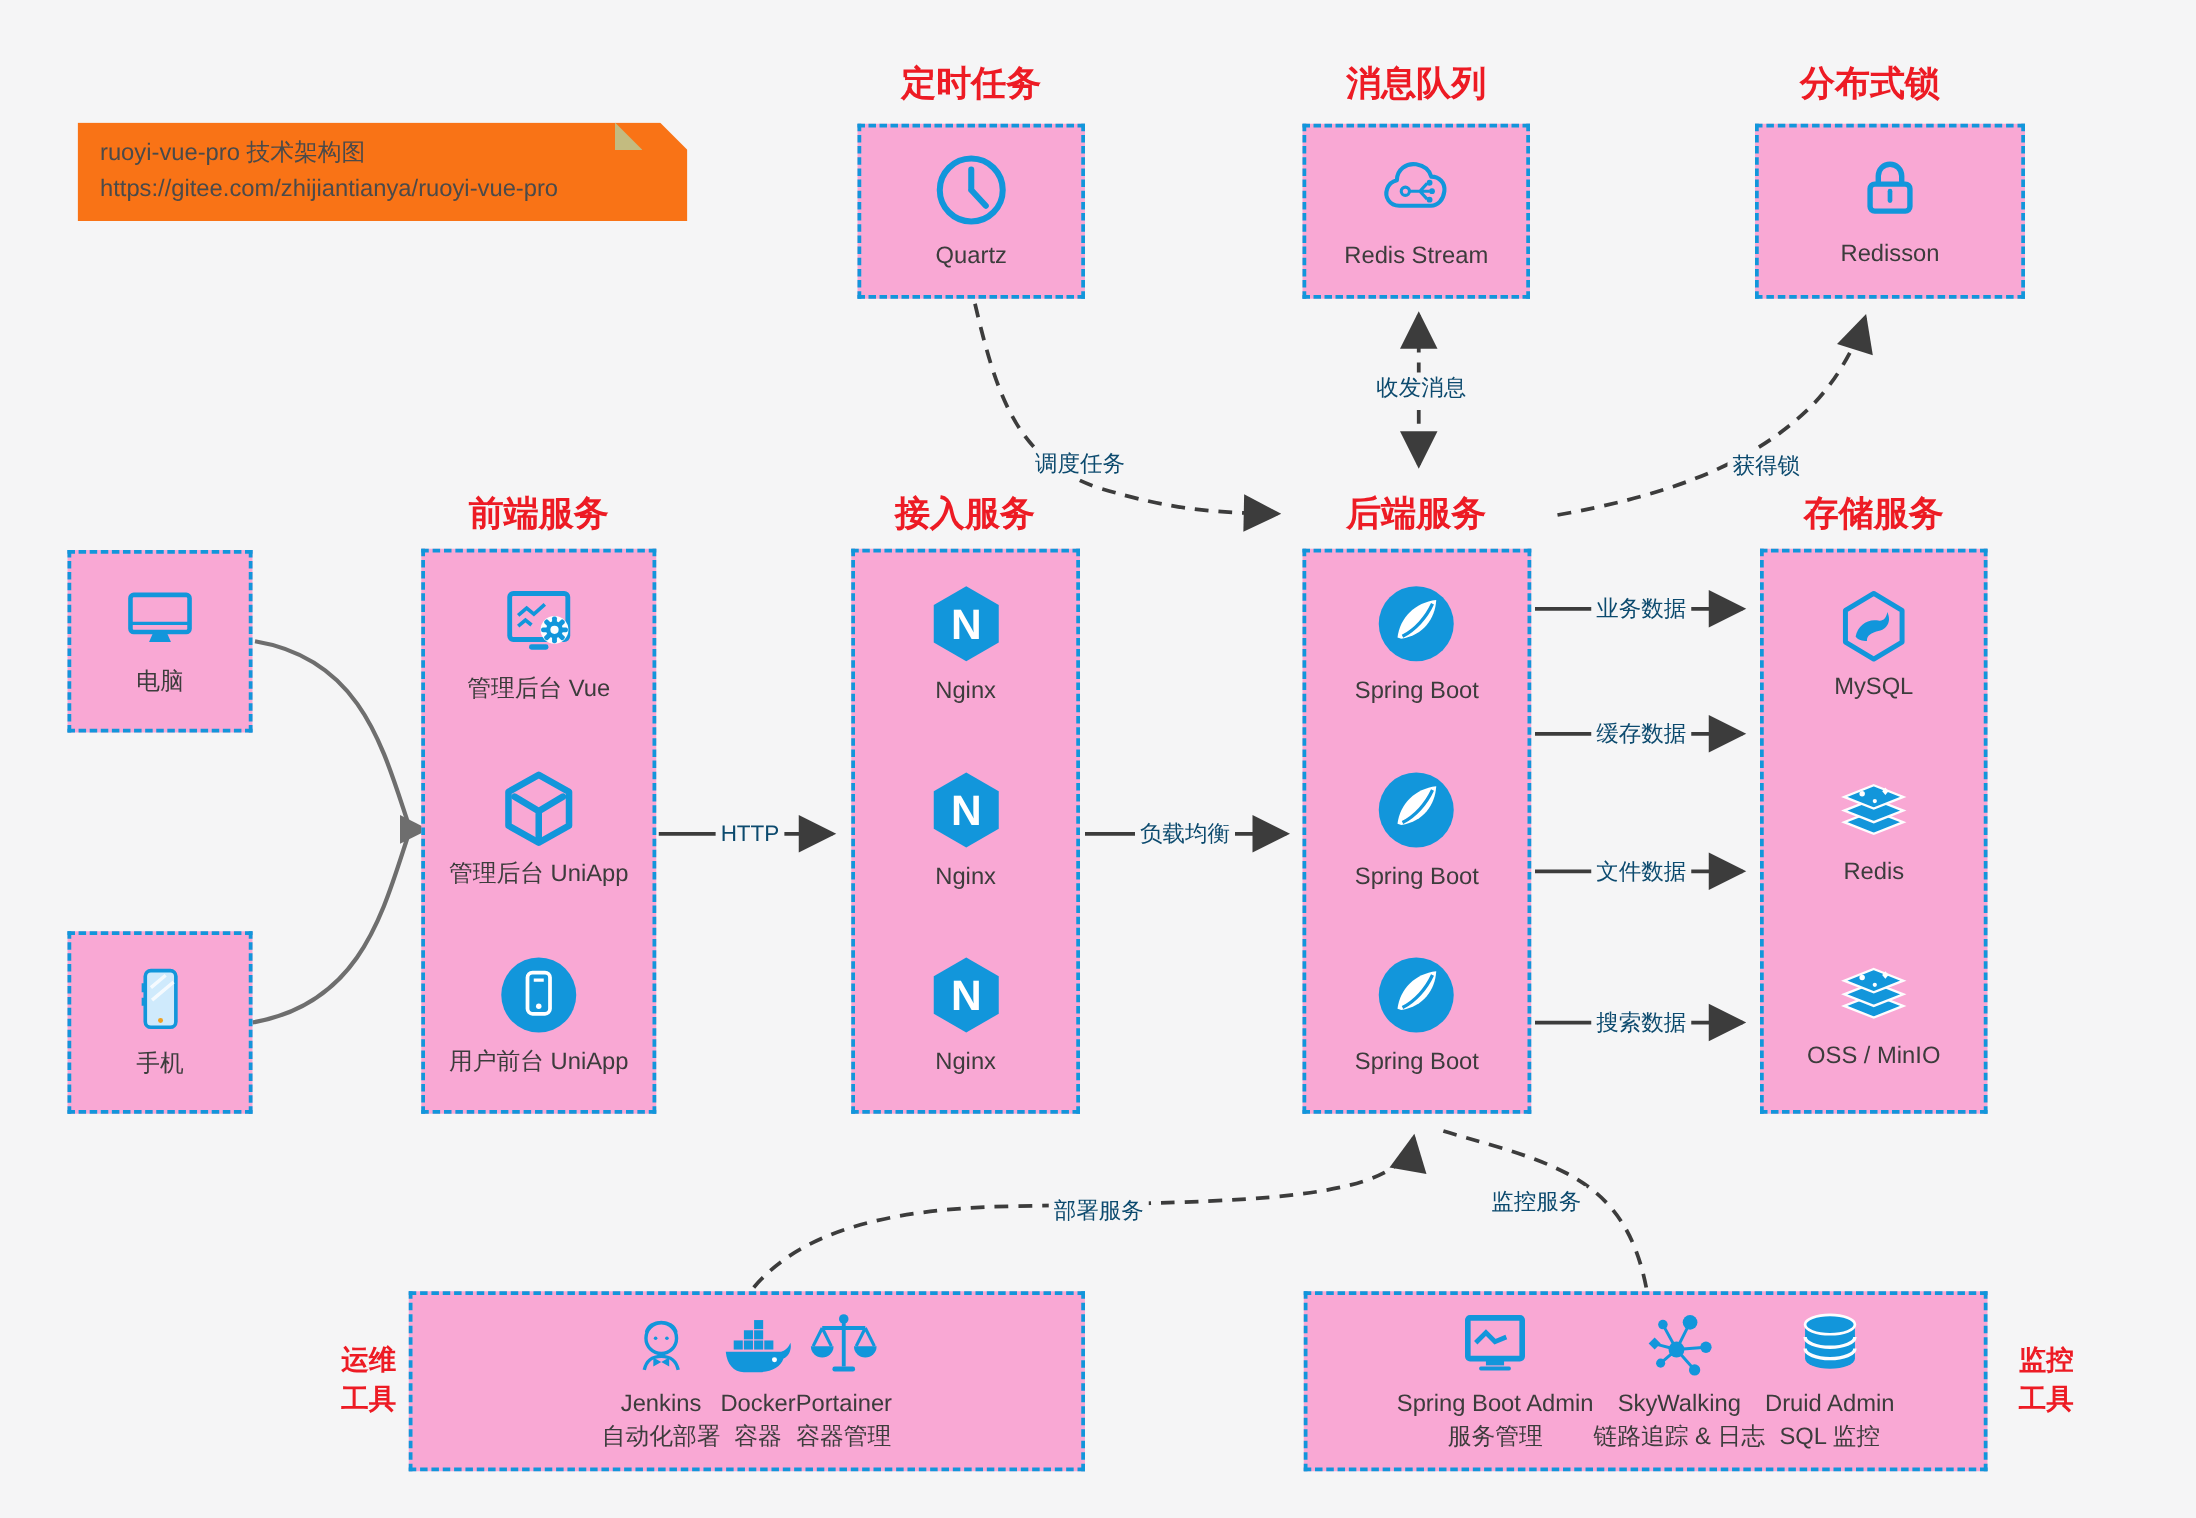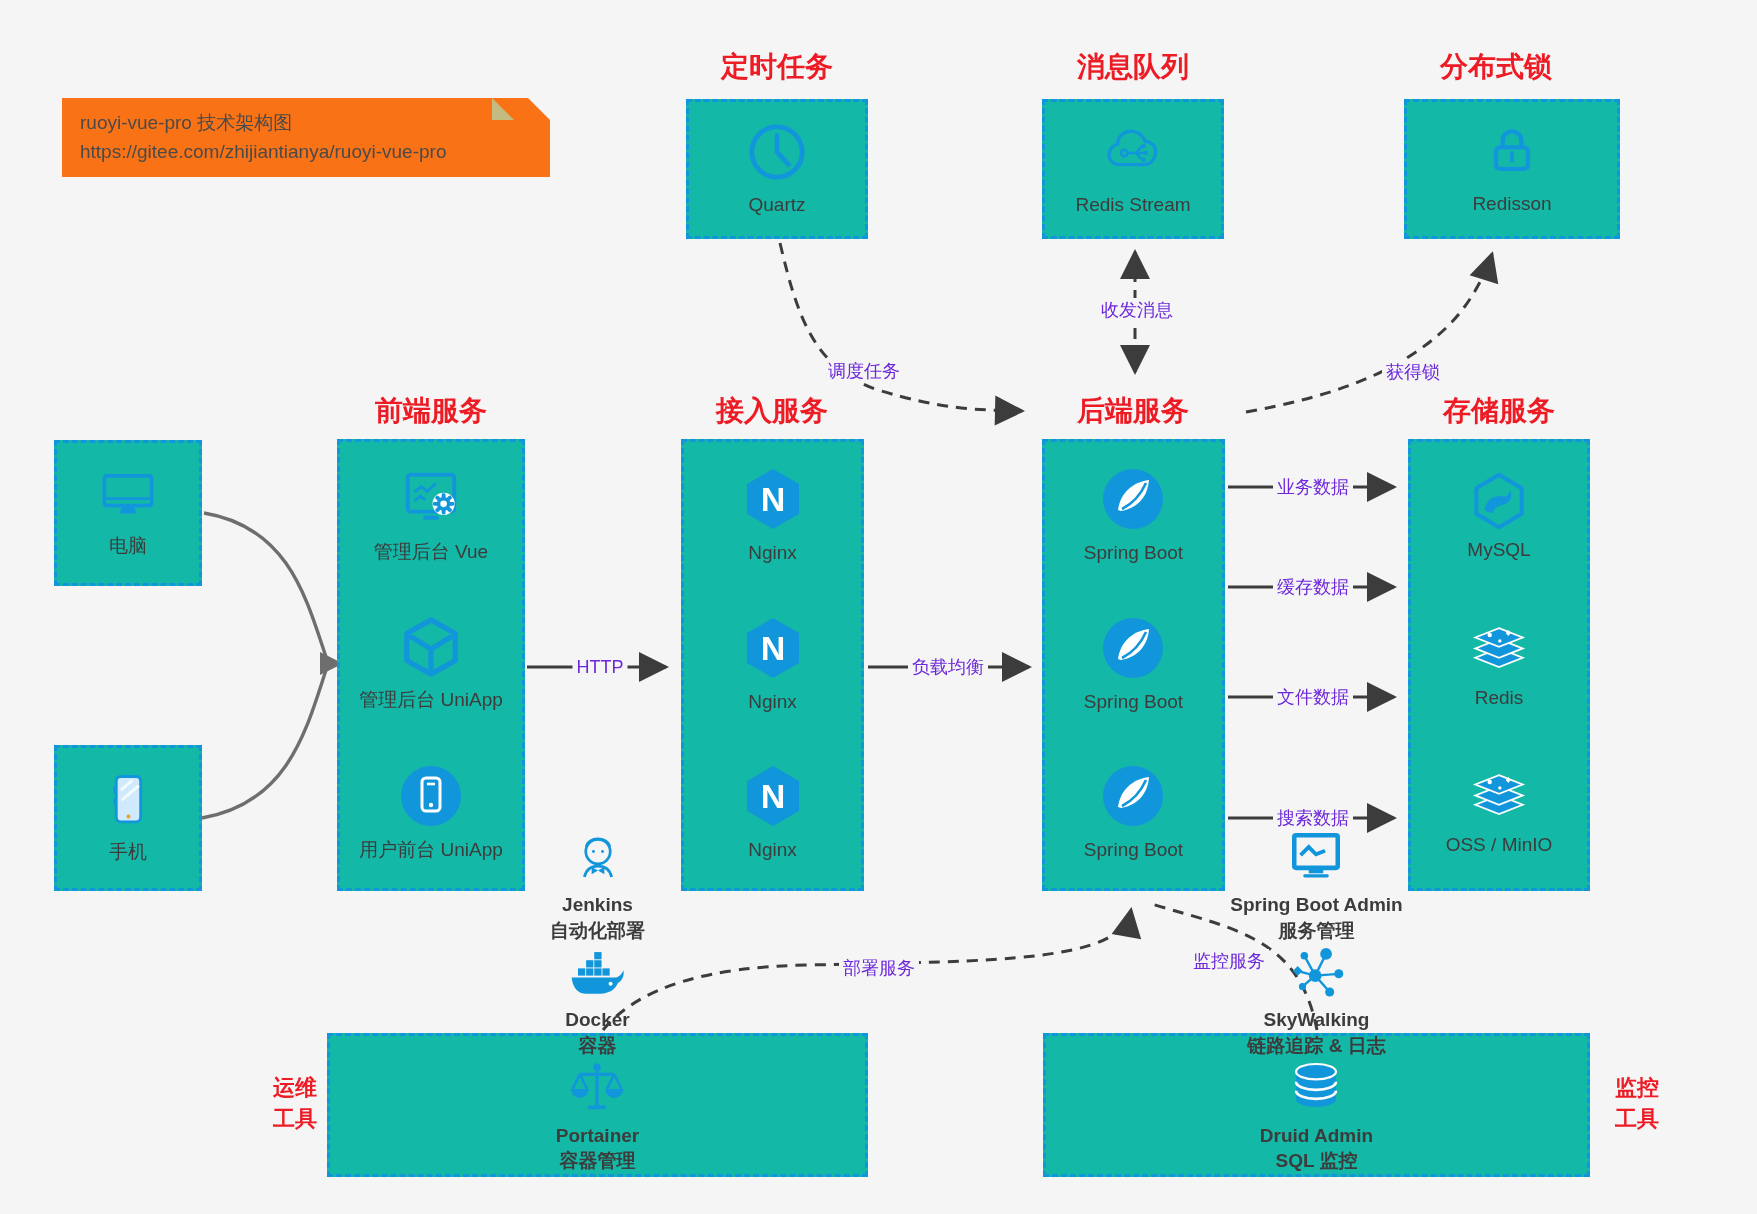--- a/index.html
+++ b/index.html
@@ -5,32 +5,32 @@
   html,body{margin:0;padding:0;}
   body{width:1757px;height:1214px;position:relative;overflow:hidden;
        background:#f5f5f6;font-family:"Liberation Sans","DejaVu Sans",sans-serif;color:#3f3f3f;}
   
   .note{position:absolute;left:62px;top:98px;width:452px;background:#f97316;
         padding:10px 18px;font-size:19px;line-height:1.55;color:#4a4a4a;
         clip-path:polygon(0 0,calc(100% - 22px) 0,100% 22px,100% 100%,0 100%);}
   .note-fold{position:absolute;left:492px;top:98px;width:22px;height:22px;
         background:#c3bb80;clip-path:polygon(0 0,100% 100%,0 100%);}
   
-  .gbox{position:absolute;border:3px dashed #1296db;background:#14b8a6;box-sizing:border-box;}
+  .gbox{position:absolute;border:3px dashed #1296db;background:#f9a8d4;box-sizing:border-box;}
   .gtitle{position:absolute;transform:translateX(-50%);font-size:28px;font-weight:bold;
           color:#ed1b24;white-space:nowrap;}
   .col-items{display:flex;flex-direction:column;justify-content:space-around;
              align-items:center;height:100%;}
-  .row-items{display:flex;flex-direction:column;justify-content:flex-end;
-             align-items:center;height:100%;font-weight:bold;}
+  .row-items{display:flex;flex-direction:row;justify-content:center;
+             align-items:center;height:100%;}
   .item{display:flex;flex-direction:column;align-items:center;gap:9px;}
   .item-label{font-size:19px;color:#3c3c3c;white-space:nowrap;text-align:center;line-height:1.35;}
   .icon{display:block;}
   
-  .elabel{position:absolute;transform:translate(-50%,-50%);font-size:18px;color:#6d28d9;
+  .elabel{position:absolute;transform:translate(-50%,-50%);font-size:18px;color:#0c4a6e;
           background:#f5f5f6;padding:0 4px;white-space:nowrap;}
   .side-label{position:absolute;transform:translate(-50%,-50%);font-size:22px;font-weight:bold;
           color:#ed1b24;text-align:center;line-height:1.4;white-space:nowrap;}
   svg.overlay{position:absolute;left:0;top:0;pointer-events:none;}
 </style>
 </head>
 <body>
 
 <svg width="0" height="0" style="position:absolute" aria-hidden="true">
 <defs>

